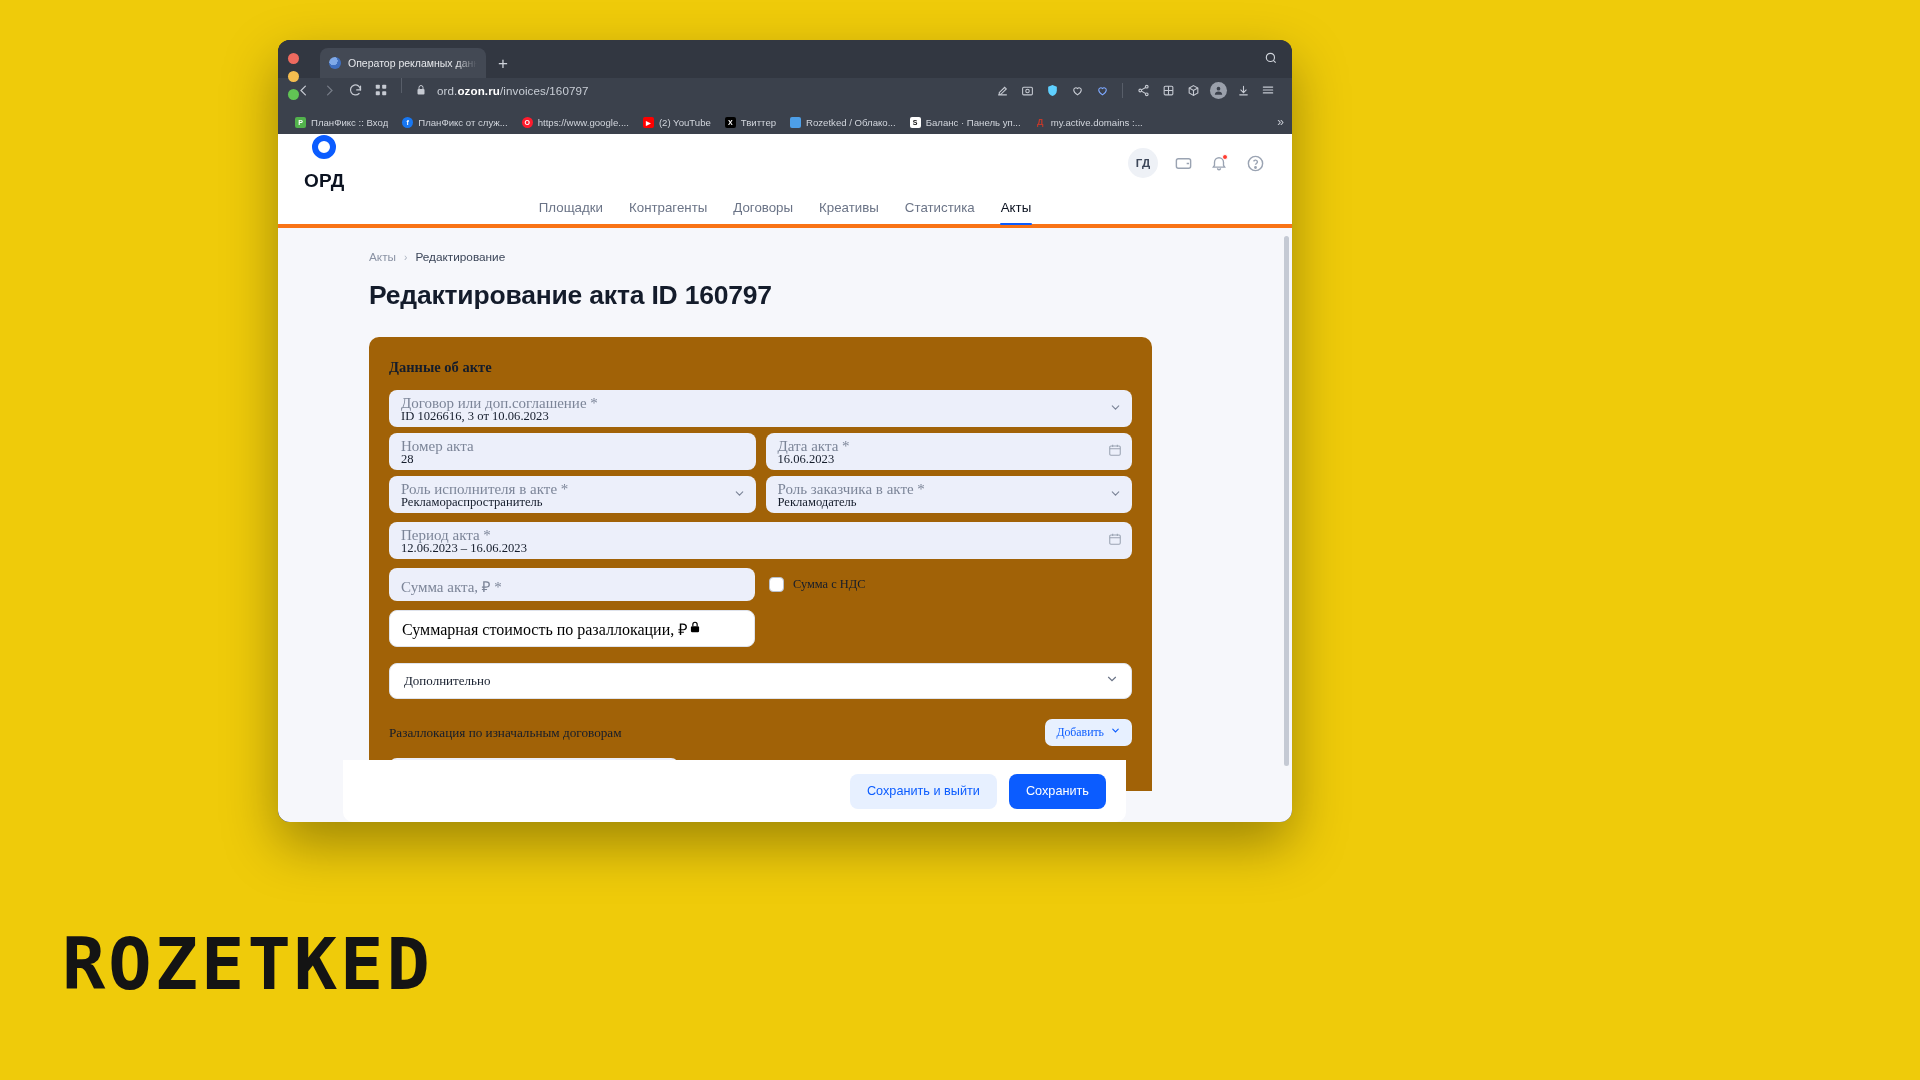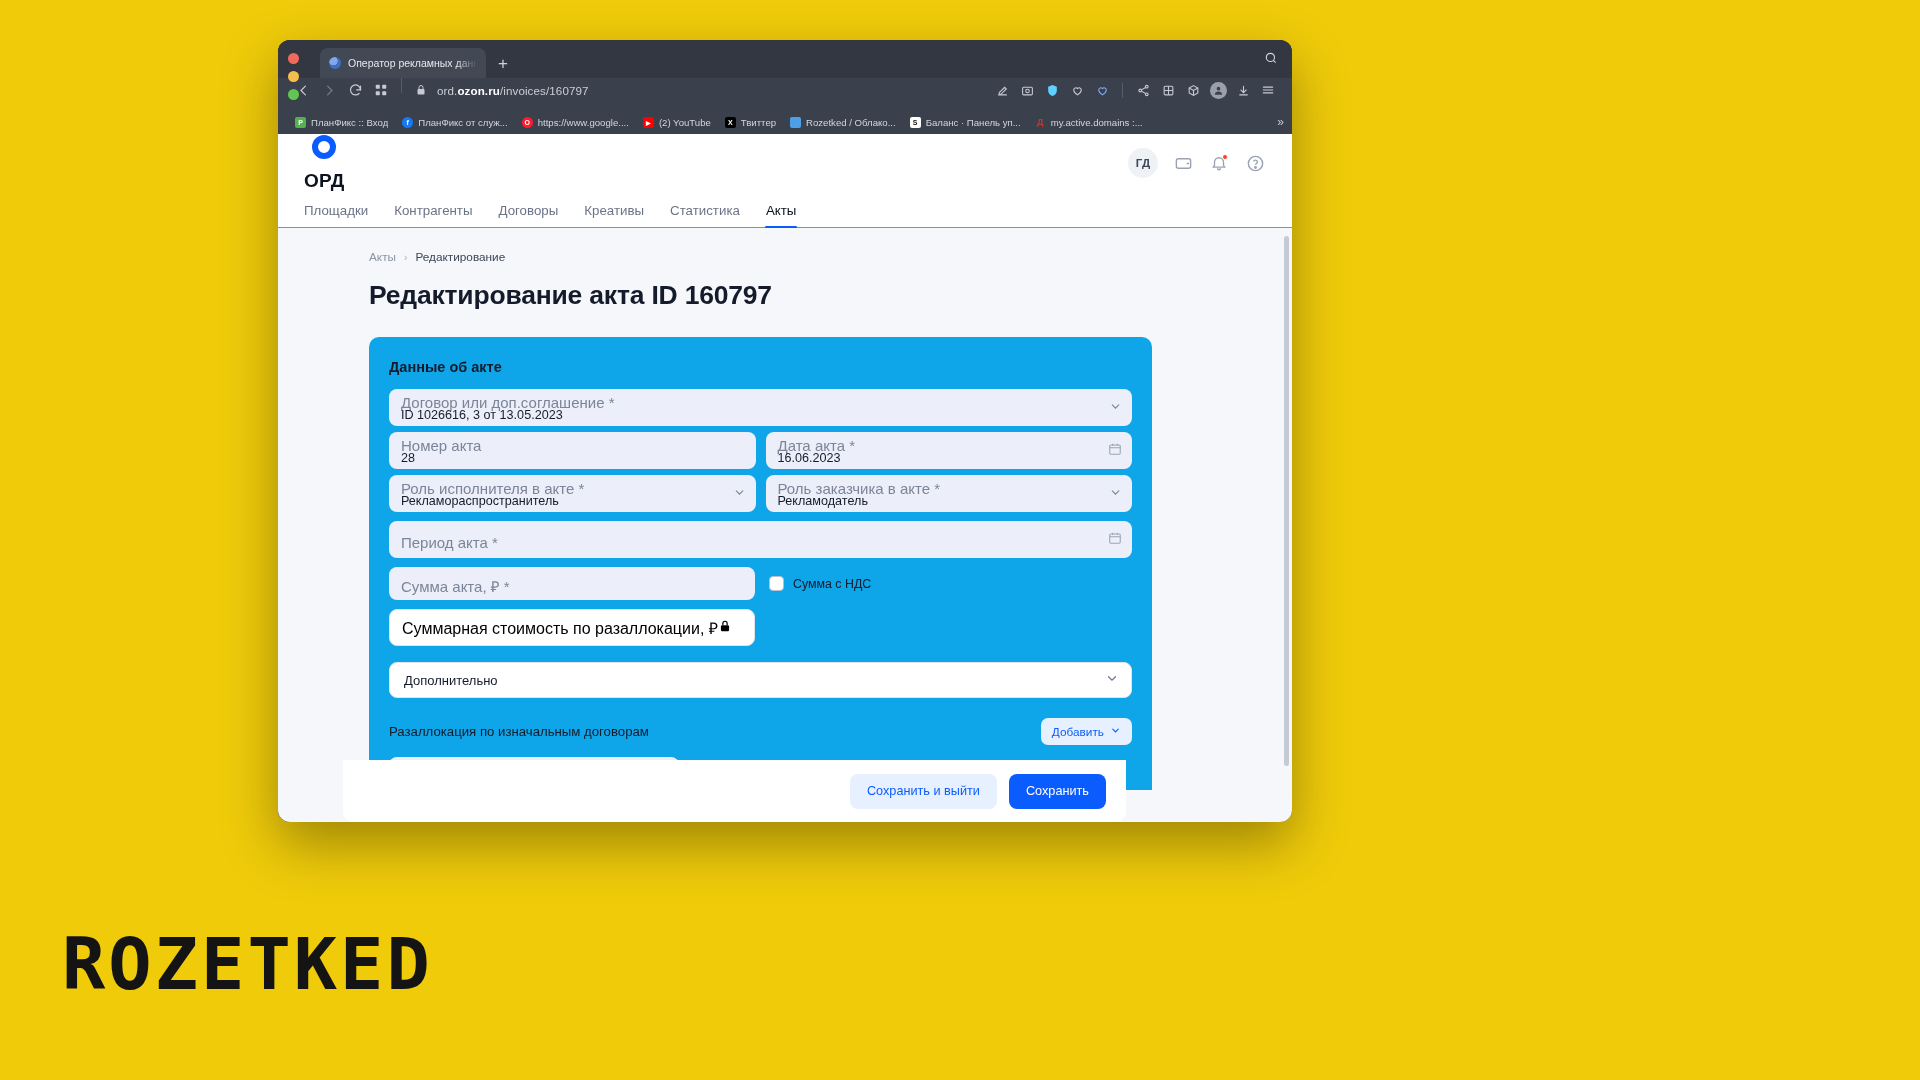--- a/index.html
+++ b/index.html
@@ -113,39 +113,40 @@
              display:flex;align-items:center;justify-content:center;
              font-size: 11.5px; font-weight: 700; color: #3d4759; }
   .hdr-ico { width: 22px; height: 22px; display:flex;align-items:center;justify-content:center;
              color: #9aa3b2; position: relative; }
   .dot-red { position:absolute; top:2px; right:2px; width:6px;height:6px;border-radius:50%;
              background:#ff3b30; border:1.5px solid #fff; }
 
   
   #navtabs {
     height: 36px; background: #fff; display: flex; align-items: flex-end;
-    padding: 0 26px; gap: 26px; border-bottom: 1px solid #f97316;
+    padding: 0 26px; gap: 26px; border-bottom: 4px solid #f97316; justify-content: center;
   }
   .ntab { font-size: 13.3px; color: #6b7487; padding-bottom: 9px; position: relative; white-space: nowrap; }
   .ntab.active { color: #0b1220; font-weight: 400; }
   .ntab.active::after { content:""; position:absolute; left:-1px; right:-1px; bottom:-1px;
     height: 2.5px; background:#0b5cff; border-radius:2px; }
 
   
   #content { padding: 22px 26px 0 26px; position: relative; height: 594px; }
   #crumbs { display: flex; align-items: center; gap: 8px; font-size: 11.8px; color: #8b93a4;
             margin-left: 65px; }
   #crumbs .cur { color: #3c4659; }
   .crumb-sep { color: #aab1be; font-size: 10px; }
   #ptitle { margin: 16px 0 0 65px; font-size: 26.5px; font-weight: 700; color: #141c2b; letter-spacing: -.2px; }
 
   #card {
-    margin: 26px 0 0 65px; width: 783px; background: #0ea5e9;
+    margin: 26px 0 0 65px; width: 783px; background: #a16207;
     border-radius: 10px 10px 0 0; padding: 22px 20px 0 20px;
     min-height: 330px;
+    font-family: Liberation Serif, serif;
   }
   .card-title { font-size: 14.5px; font-weight: 700; color: #141c2b; margin-bottom: 14px; }
 
   .fld {
     background: #eceffa; border-radius: 8px; height: 37px;
     padding: 5px 12px 0 12px; position: relative; display: flex; flex-direction: column;
     justify-content: center;
   }
   .fld .lbl { font-size: 15px; color: #7c8598; line-height: 11px; }
   .fld .val { font-size: 12.6px; color: #141c2b; line-height: 15px; }
@@ -431,21 +432,21 @@
         <span class="cur">Редактирование</span>
       </div>
 
       <div id="ptitle">Редактирование акта ID 160797</div>
 
       <div id="card">
         <div class="card-title">Данные об акте</div>
 
         <div class="fld">
           <span class="lbl">Договор или доп.соглашение *</span>
-          <span class="val">ID 1026616, 3 от 13.05.2023</span>
+          <span class="val">ID 1026616, 3 от 10.06.2023</span>
           <span class="chev">
             <svg width="13" height="13" viewBox="0 0 24 24" fill="none" stroke="currentColor" stroke-width="2" stroke-linecap="round">
                 <path d="M6 9l6 6 6-6"></path>
               </svg>
           </span>
         </div>
 
         <div class="frow">
           <div class="fld">
             <span class="lbl">Номер акта</span>
@@ -479,20 +480,21 @@
             <span class="chev">
               <svg width="13" height="13" viewBox="0 0 24 24" fill="none" stroke="currentColor" stroke-width="2" stroke-linecap="round">
                   <path d="M6 9l6 6 6-6"></path>
                 </svg>
             </span>
           </div>
         </div>
 
         <div class="fld f-full">
           <span class="lbl">Период акта *</span>
+          <span class="val">12.06.2023 – 16.06.2023</span>
           <span class="rgt">
             <svg width="14" height="14" viewBox="0 0 24 24" fill="none" stroke="currentColor" stroke-width="1.8">
                 <rect x="3" y="5" width="18" height="16" rx="2"></rect>
                 <path d="M3 10h18M8 3v4M16 3v4"></path>
               </svg>
           </span>
         </div>
 
         <div class="sum-row">
           <div class="fld">

